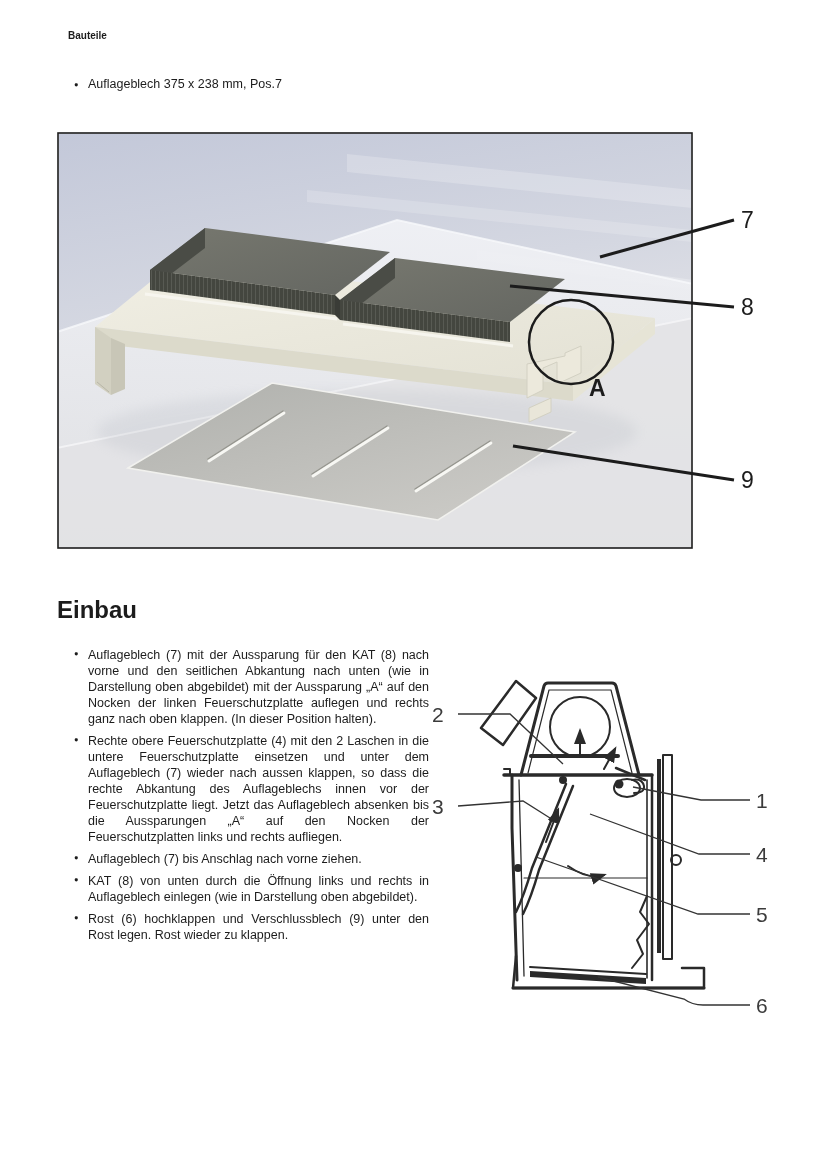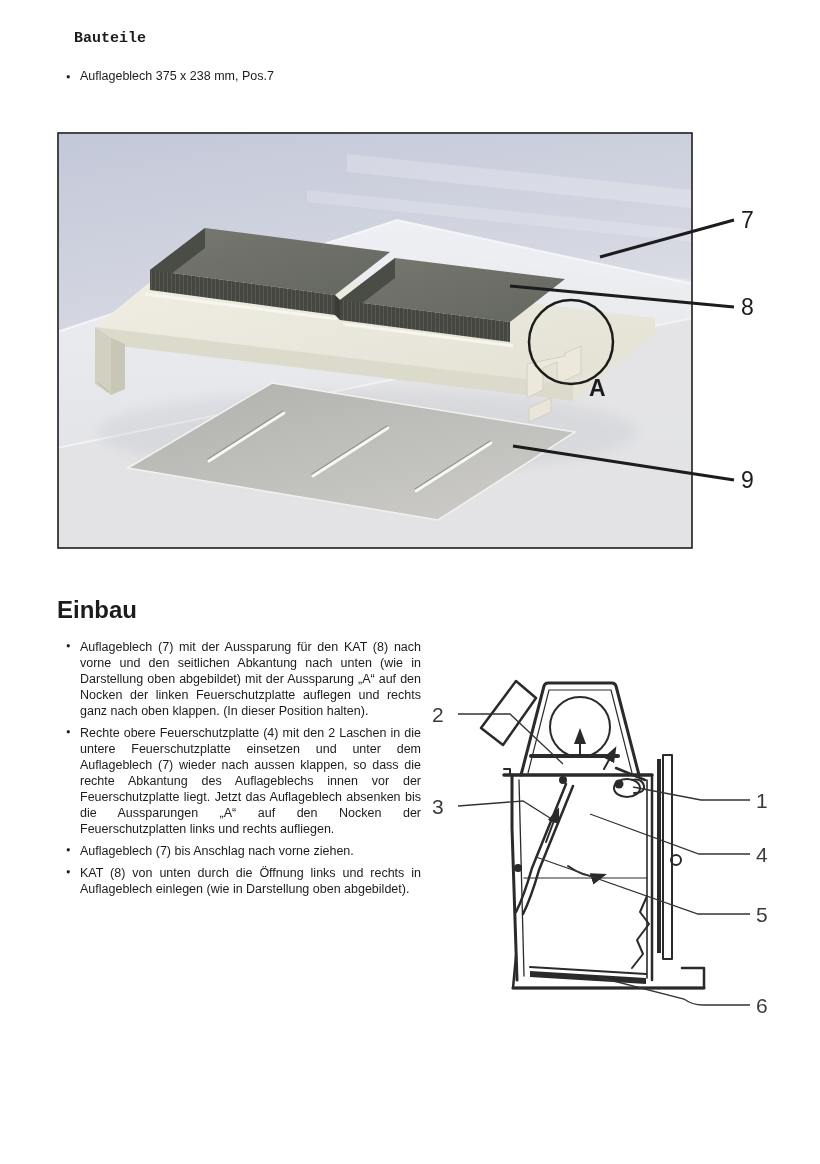--- a/index.html
+++ b/index.html
@@ -4,23 +4,23 @@
 <style>
   html,body { margin:0; padding:0; }
   body {
     width:820px; height:1164px; position:relative;
     background:#ffffff; color:#1c1c1c;
     font-family:"Liberation Sans", sans-serif;
     overflow:hidden;
   }
   .abs { position:absolute; }
   .section-title { margin:0; font-weight:bold; }
-  #bauteile-title { left:74px; top:30px; font-size:15px;font-family:Liberation Mono, monospace; }
+  #bauteile-title { left:68px; top:30px; font-size:10px; }
   #einbau-title   { left:57px; top:596px; font-size:24px; }
-  ul.doc-list { list-style:none; margin:8px; padding:0; }
+  ul.doc-list { list-style:none; margin:16px; padding:0; }
   #bauteile-list { left:57px; top:58px; width:660px; }
   #bauteile-list li {
     position:relative; font-size:12.5px; line-height:21.5px; padding-left:15px;
   }
   #bauteile-list li::before {
     content:"●"; position:absolute; left:1px; top:0; font-size:7.5px;
   }
   #einbau-list { left:57px; top:631px; width:356px; }
   #einbau-list li {
     position:relative; font-size:12.5px; line-height:16px; text-align:justify;
@@ -148,20 +148,21 @@
 </svg>
 </div>
 
 <h2 class="abs section-title" id="einbau-title">Einbau</h2>
 
 <ul class="abs doc-list" id="einbau-list">
   <li>Auflageblech (7) mit der Aussparung für den KAT (8) nach vorne und den seitlichen Abkantung nach unten (wie in Darstellung oben abgebildet) mit der Aussparung „A“ auf den Nocken der linken Feuerschutzplatte auflegen und rechts ganz nach oben klappen. (In dieser Position halten).</li>
   <li>Rechte obere Feuerschutzplatte (4) mit den 2 Laschen in die untere Feuerschutzplatte einsetzen und unter dem Auflageblech (7) wieder nach aussen klappen, so dass die rechte Abkantung des Auflageblechs innen vor der Feuerschutzplatte liegt. Jetzt das Auflageblech absenken bis die Aussparungen „A“ auf den Nocken der Feuerschutzplatten links und rechts aufliegen.</li>
   <li>Auflageblech (7) bis Anschlag nach vorne ziehen.</li>
   <li>KAT (8) von unten durch die Öffnung links und rechts in Auflageblech einlegen (wie in Darstellung oben abgebildet).</li>
+  <li>Rost (6) hochklappen und Verschlussblech (9) unter den Rost legen. Rost wieder zu klappen.</li>
 </ul>
 
 <div class="abs" id="figure-cross-section">
 <svg width="400" height="420" viewBox="0 0 400 420">
   <defs>
     <marker id="ah" markerWidth="9" markerHeight="8" refX="6.5" refY="3" orient="auto">
       <path d="M0,0 L8,3 L0,6 Z" fill="#2a2a2a"></path>
     </marker>
   </defs>
   <g fill="none" stroke="#2a2a2a" stroke-linejoin="round" stroke-linecap="round">

